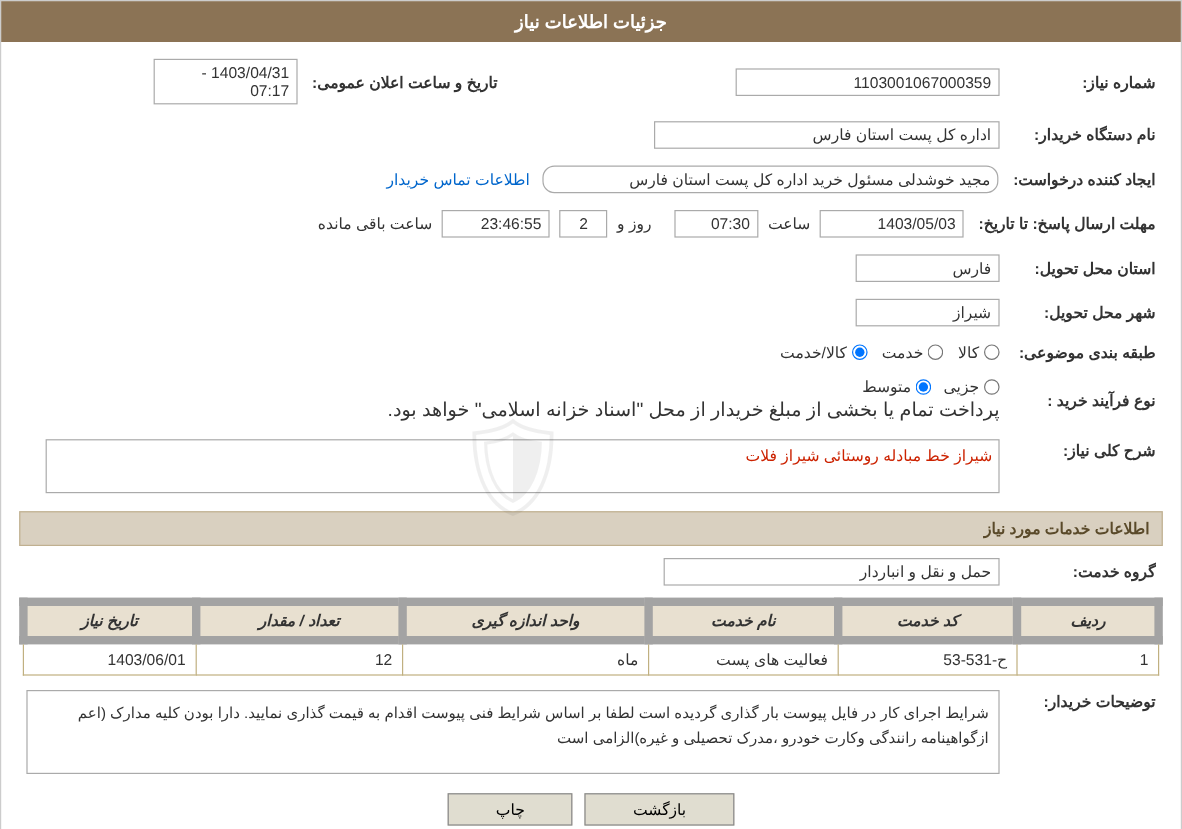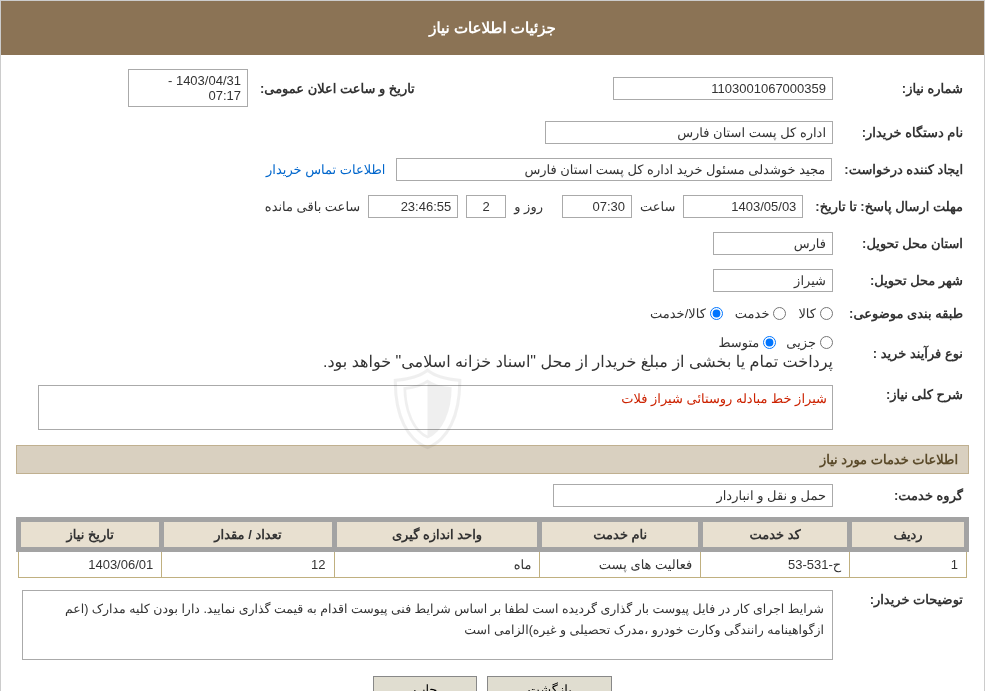--- a/index.html
+++ b/index.html
@@ -13,21 +13,21 @@
     .page-container {
       width: 985px;
       margin: 0 auto;
       background: #fff;
       border: 1px solid #ccc;
     }
     .header-bar {
       background: #8B7355;
       color: #fff;
       text-align: center;
-      padding: 18px 12px;
+      padding: 8px 12px;
       font-size: 15px;
       font-weight: bold;
     }
     .content {
       padding: 10px 15px;
     }
     .info-table {
       width: 100%;
       border-collapse: collapse;
       margin-bottom: 6px;
@@ -95,24 +95,25 @@
       min-height: 45px;
       resize: none;
     }
     .services-table {
       width: 100%;
       border-collapse: collapse;
       margin: 6px 0;
     }
     .services-table th {
       background: #e8e0d0;
-      border: 5px solid #a3a3a3;
+      border: 7px solid #a3a3a3;
       padding: 5px 23px;
       font-weight: bold;
       text-align: center;
+      font-style: italic;
     }
     .services-table td {
       border: 1px solid #c0b080;
       padding: 5px 8px;
     }
     .services-table tr:nth-child(even) td { background: #f9f6f0; }
     .services-table tr:nth-child(odd) td { background: #fff; }
     .description-box {
       border: 1px solid #aaa;
       background: #fff;
@@ -194,21 +195,21 @@
         </td>
       </tr>
     </tbody>
       </table>
 
     <table class="info-table">
       <tbody>
           <tr>
         <td class="label-cell">ایجاد کننده درخواست:</td>
         <td class="value-cell" colspan="3">
-          <div class="input-box" style="width:436px;">مجید خوشدلی مسئول خرید اداره کل پست استان فارس</div>
+          <div class="input-box" style="width:380px;border-radius:10px;">مجید خوشدلی مسئول خرید اداره کل پست استان فارس</div>
           &nbsp;
           <a class="link-text">اطلاعات تماس خریدار</a>
         </td>
       </tr>
     </tbody>
       </table>
 
     <table class="info-table">
       <tbody>
           <tr>

